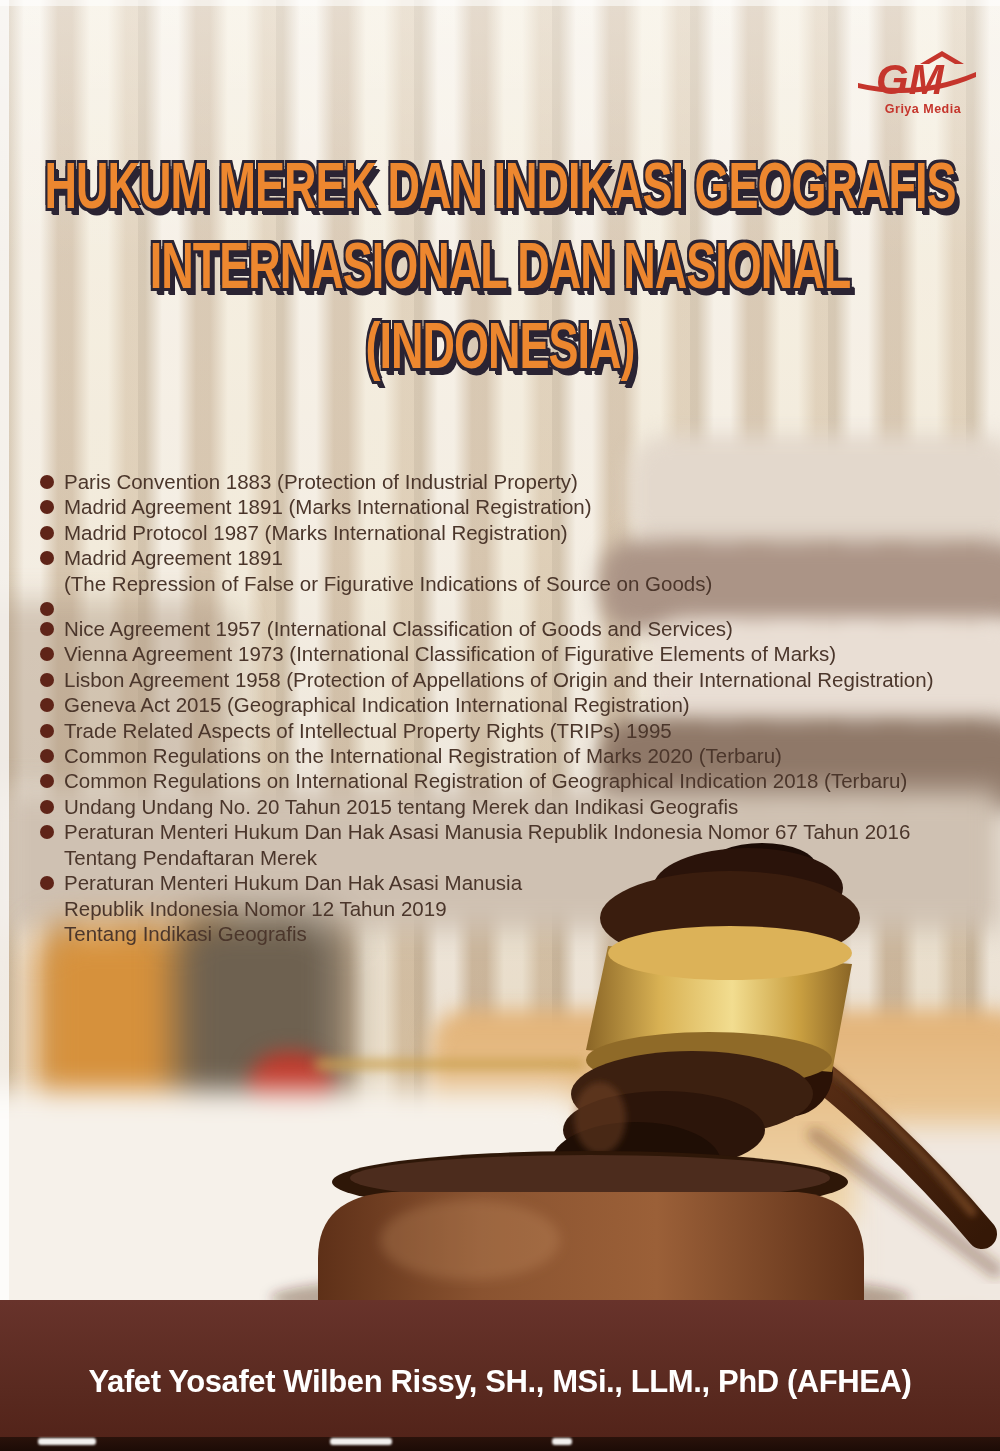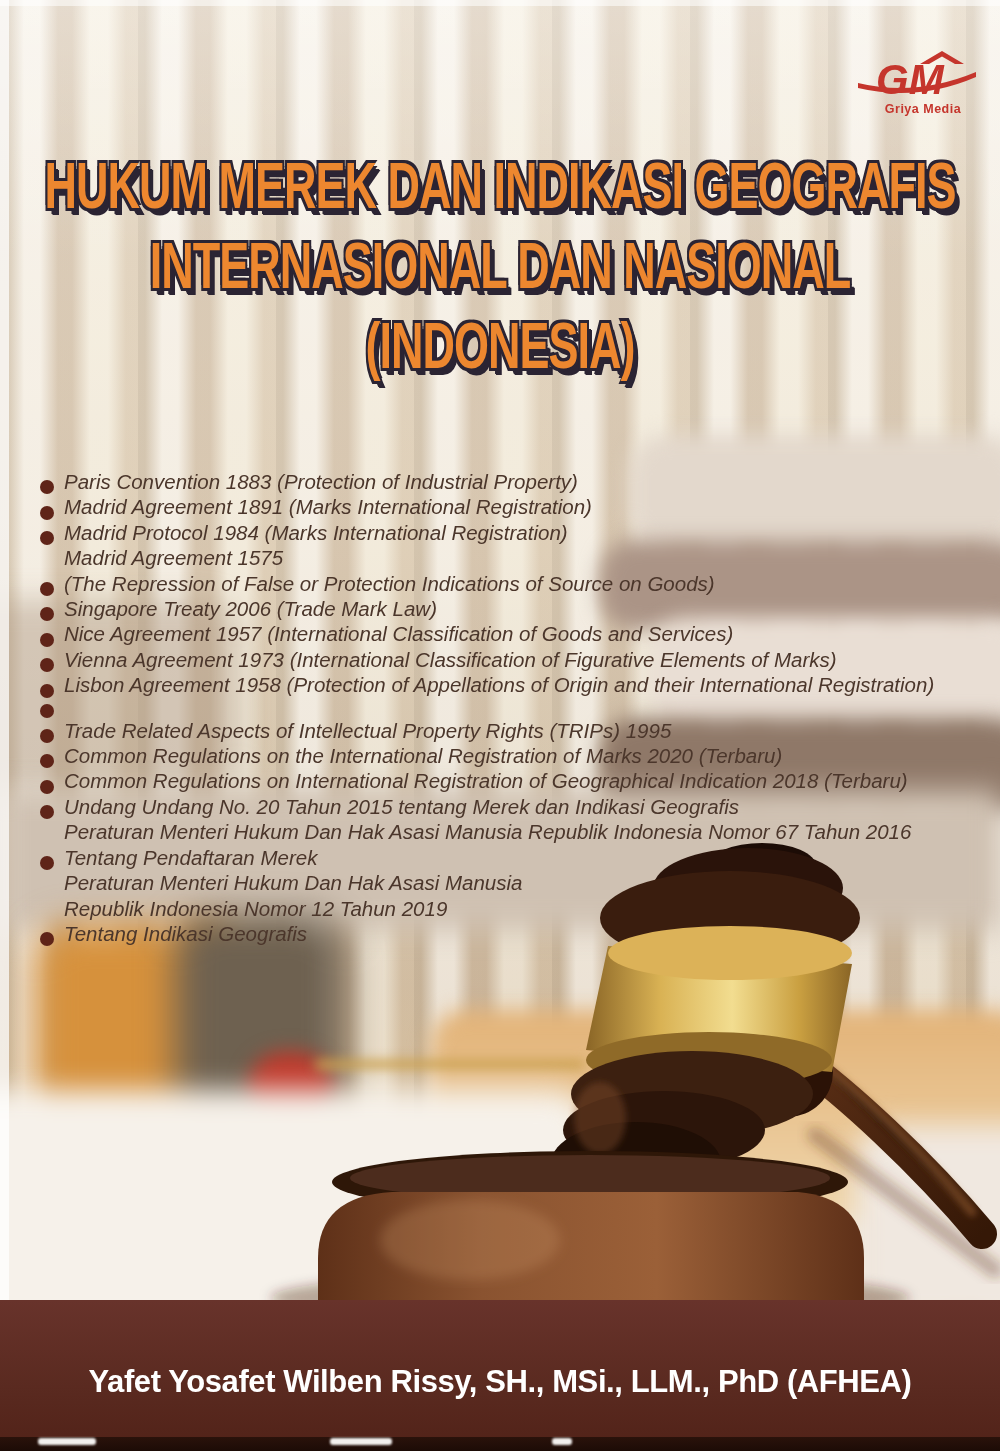--- a/index.html
+++ b/index.html
@@ -28,21 +28,21 @@
   #title{top:150px;left:0;width:100%;text-align:center;color:#ed872f;font-weight:bold;}
   .t-line{
     transform:scaleY(1.42);transform-origin:50% 0;
     font-size:45px;letter-spacing:-1px;white-space:nowrap;
     text-shadow:-2px -2px 0 #2b2433,2px -2px 0 #2b2433,-2px 2px 0 #2b2433,
                 2px 2px 0 #2b2433,4px 4px 0 #2b2433,5px 5px 0 #2b2433;
   }
   .t1{margin-bottom:28px;} .t2{margin-bottom:28px;}
   
   #list{top:469px;left:40px;width:952px;color:#4b362b;font-size:20.5px;line-height:25.4px;}
-  .li{display:flex;align-items:flex-end;font-style:italic;}
+  .li{display:flex;align-items:flex-start;}
   .dot{flex:0 0 14px;width:14px;height:14px;border-radius:50%;background:#5f2418;margin:6px 10px 0 0;}
   .li-text{white-space:nowrap;}
   
   #band{
     left:0;top:1300px;width:100%;height:193px;
     background:linear-gradient(180deg,#68332b 0%,#5a2a20 45%,#512218 78%,#45190f 100%);
     display:flex;align-items:center;justify-content:center;
     padding-bottom:30px;box-sizing:border-box;
   }
   #author{color:#ffffff;font-weight:bold;font-size:31px;letter-spacing:-0.4px;white-space:nowrap;}
@@ -151,35 +151,32 @@
       </div>
       <div class="li">
         <span class="dot"></span>
         <div class="li-text">
           <div>Madrid Agreement 1891 (Marks International Registration)</div>
         </div>
       </div>
       <div class="li">
         <span class="dot"></span>
         <div class="li-text">
-          <div>Madrid Protocol 1984 (Marks International Registration)</div>
-        </div>
-      </div>
-      <div class="li">
-        <span class="dot"></span>
-        <div class="li-text">
-          <div>Madrid Agreement 1575</div>
-          <div>(The Repression of False or Protection Indications of Source on Goods)</div>
-        </div>
-      </div>
-      <div class="li">
-        <span class="dot"></span>
-        <div class="li-text">
-          <div>Singapore Treaty 2006 (Trade Mark Law)</div>
-        </div>
+          <div>Madrid Protocol 1987 (Marks International Registration)</div>
+        </div>
+      </div>
+      <div class="li">
+        <span class="dot"></span>
+        <div class="li-text">
+          <div>Madrid Agreement 1891</div>
+          <div>(The Repression of False or Figurative Indications of Source on Goods)</div>
+        </div>
+      </div>
+      <div class="li">
+        <span class="dot"></span>
       </div>
       <div class="li">
         <span class="dot"></span>
         <div class="li-text">
           <div>Nice Agreement 1957 (International Classification of Goods and Services)</div>
         </div>
       </div>
       <div class="li">
         <span class="dot"></span>
         <div class="li-text">
@@ -187,20 +184,23 @@
         </div>
       </div>
       <div class="li">
         <span class="dot"></span>
         <div class="li-text">
           <div>Lisbon Agreement 1958 (Protection of Appellations of Origin and their International Registration)</div>
         </div>
       </div>
       <div class="li">
         <span class="dot"></span>
+        <div class="li-text">
+          <div>Geneva Act 2015 (Geographical Indication International Registration)</div>
+        </div>
       </div>
       <div class="li">
         <span class="dot"></span>
         <div class="li-text">
           <div>Trade Related Aspects of Intellectual Property Rights (TRIPs) 1995</div>
         </div>
       </div>
       <div class="li">
         <span class="dot"></span>
         <div class="li-text">

